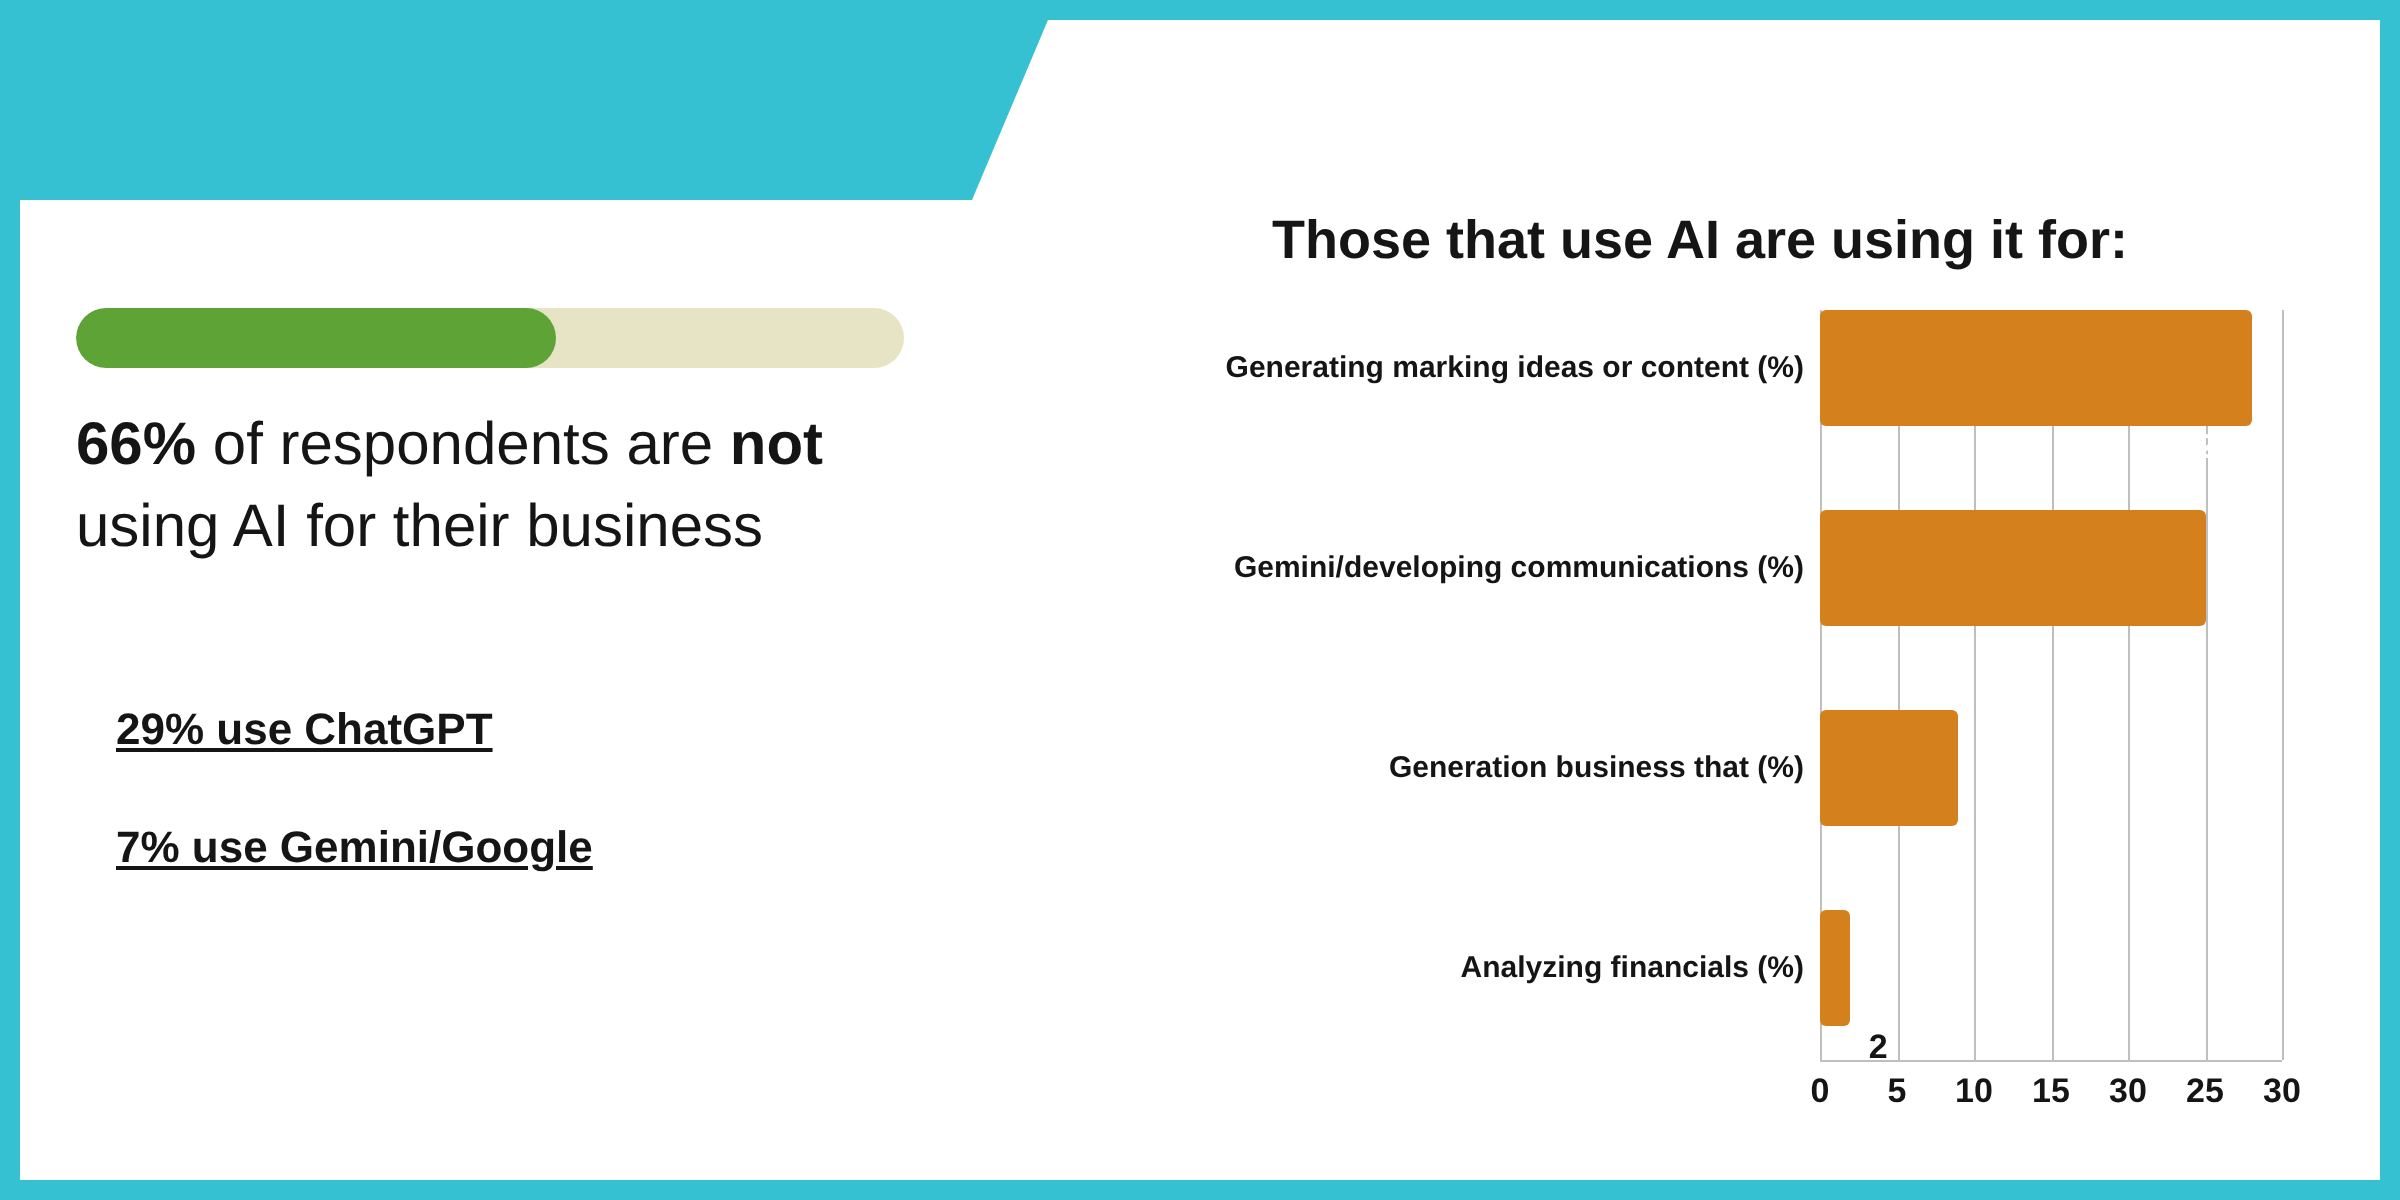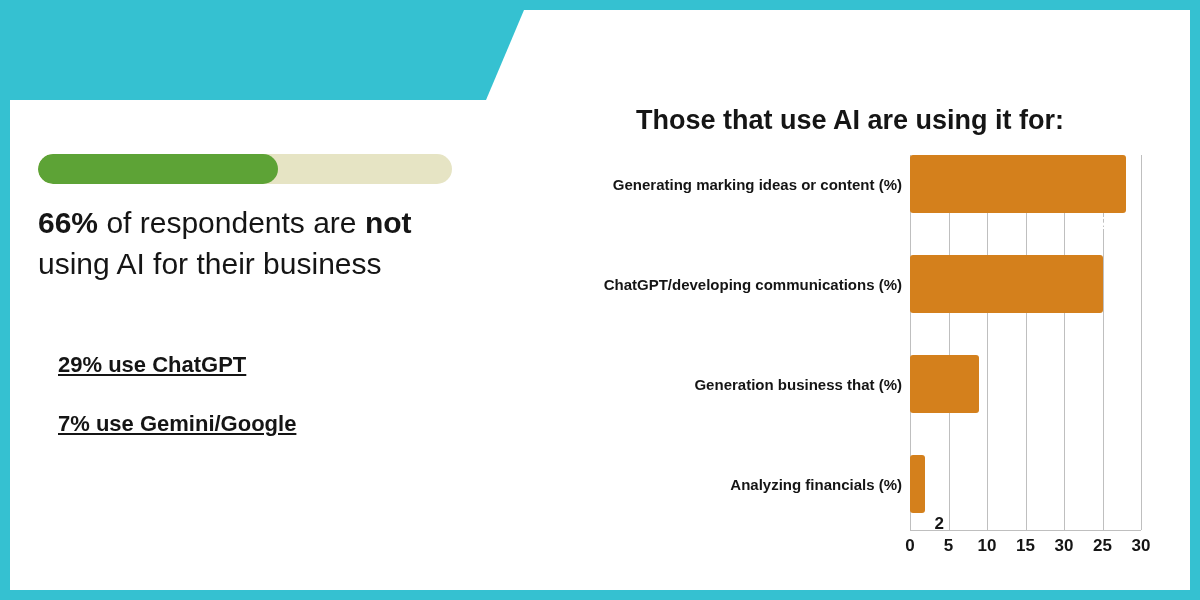--- a/index.html
+++ b/index.html
@@ -214,21 +214,21 @@
           <div class="gridline" style="left: 231px;"></div>
         </div>
       <div id="bars">
           <div class="bar-row" style="top: 0px;">
             <div class="bar-label">Generating marking ideas or content (%)</div>
             <div class="bar" style="width: 215.6px; background: rgb(212, 128, 28);">
               <div class="bar-value inside">28</div>
             </div>
           </div>
           <div class="bar-row" style="top: 100px;">
-            <div class="bar-label">ChatGPT/developing communications (%)</div>
+            <div class="bar-label">Gemini/developing communications (%)</div>
             <div class="bar" style="width: 192.5px; background: rgb(212, 128, 28);">
               <div class="bar-value inside">25</div>
             </div>
           </div>
           <div class="bar-row" style="top: 200px;">
             <div class="bar-label">Generation business that (%)</div>
             <div class="bar" style="width: 69.3px; background: rgb(212, 128, 28);">
               <div class="bar-value inside">9</div>
             </div>
           </div>

